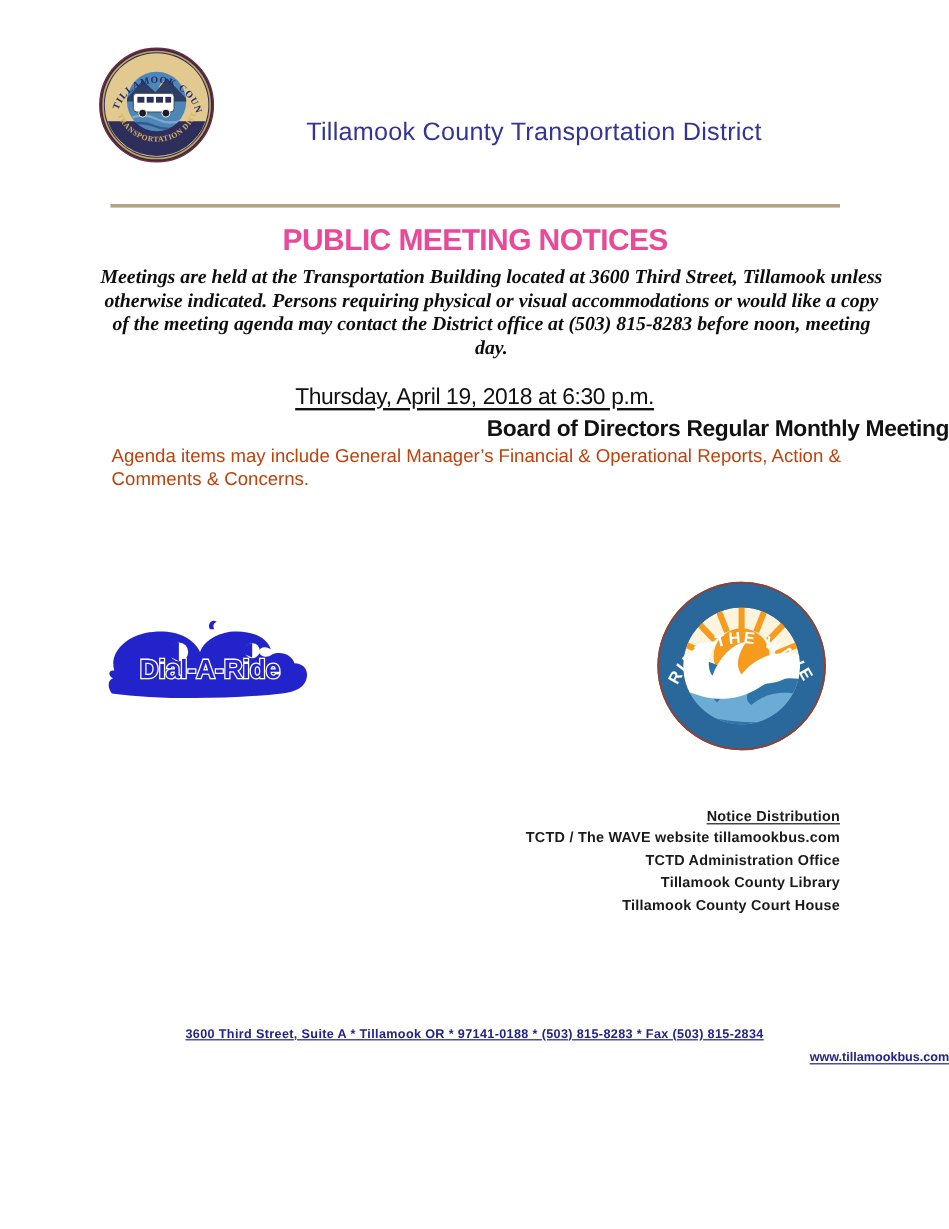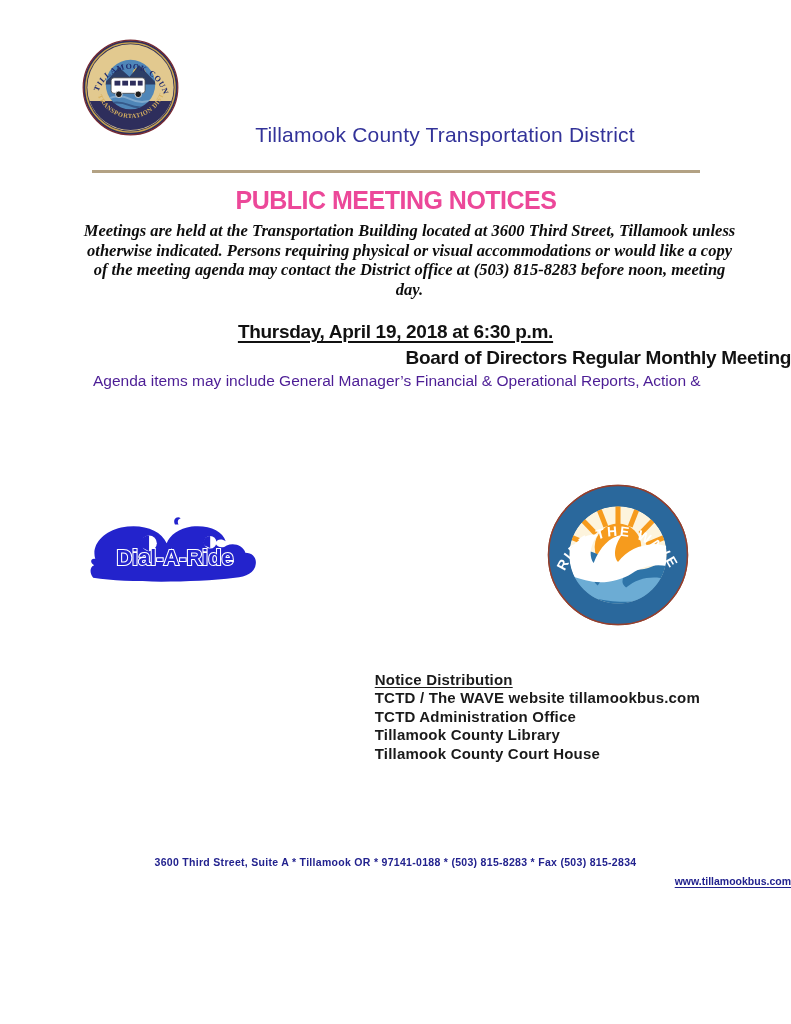--- a/index.html
+++ b/index.html
@@ -4,55 +4,55 @@
 <style>
   html,body{margin:0;padding:0;background:#fff;}
   .page{
     position:relative;width:791px;height:1024px;background:#fff;overflow:hidden;
     font-family:"Liberation Sans",sans-serif;color:#111;
   }
   
   .badge{position:absolute;left:82px;top:39px;width:97px;height:97px;}
   .org-title{
     position:absolute;left:160px;top:99px;width:570px;text-align:center;
-    font-size:21px;color:var(--accent-blue,#333399);letter-spacing:.2px;margin-top:24px;
+    font-size:21px;color:var(--accent-blue,#333399);letter-spacing:.2px;
   }
   .rule{position:absolute;left:92px;top:170px;width:608px;height:3px;background:var(--rule-tan,#b3a284);}
   
   .notice-title{
     position:absolute;left:92px;top:186px;width:608px;margin:0;text-align:center;
     font-size:25px;font-weight:bold;letter-spacing:-.5px;color:#ec4899;
   }
   .intro{position:absolute;left:0;top:221px;width:791px;text-align:center;
     font-family:"Liberation Serif",serif;font-style:italic;font-weight:bold;
     font-size:16.5px;line-height:19.5px;color:#0d0d0d;padding-left:14px;}
   .intro div{white-space:nowrap;}
   .meet-date{
     position:absolute;left:0;top:321px;width:791px;text-align:center;
-    font-size:19px;font-weight:bold;letter-spacing:-.3px;
+    font-size:19px;font-weight:normal;letter-spacing:-.3px;
     text-decoration:underline;text-decoration-thickness:2px;text-underline-offset:3px;
   }
   .meet-name{
     position:absolute;left:0;top:347px;width:791px;text-align:right;
     font-size:19px;font-weight:bold;letter-spacing:-.3px;
   }
   .agenda{position:absolute;left:93px;top:372px;width:640px;
-    font-size:15.5px;line-height:18.8px;color:#4c1d95;}
+    font-size:15.5px;line-height:18.8px;color:#c2410c;}
   .agenda div{white-space:nowrap;}
   
   .dialaride{position:absolute;left:88px;top:514px;width:176px;height:68px;}
   .ridewave{position:absolute;left:547px;top:484px;width:142px;height:142px;}
   
-  .dist{position:absolute;right:91px;top:671px;
-    font-size:15px;font-weight:bold;line-height:18.4px;color:#1a1a1a;letter-spacing:.2px;}
+  .dist{position:absolute;right:91px;top:671px;text-align:right;
+    font-size:12px;font-weight:bold;line-height:18.4px;color:#1a1a1a;letter-spacing:.2px;}
   .dist-head{text-decoration:underline;text-underline-offset:2px;}
   
   .footer-addr{
     position:absolute;left:0;top:856px;width:791px;text-align:center;
-    font-size:10.5px;font-weight:bold;letter-spacing:.3px;color:var(--footer-navy,#22228e);
+    font-size:10.5px;font-weight:bold;letter-spacing:.3px;color:var(--footer-navy,#22228e);text-decoration:underline;
   }
   .footer-site{
     position:absolute;left:0;top:875px;width:791px;text-align:right;
     font-size:10.5px;font-weight:bold;color:var(--footer-navy,#22228e);
     text-decoration:underline;text-underline-offset:2px;
   }
 </style>
 </head>
 <body>
 
@@ -105,20 +105,21 @@
     <div>otherwise indicated.  Persons requiring physical or visual accommodations or would like a copy</div>
     <div>of the meeting agenda may contact the District office at (503) 815-8283 before noon, meeting</div>
     <div>day.</div>
   </div>
 
   <div class="meet-date">Thursday, April 19, 2018 at 6:30 p.m.</div>
   <div class="meet-name">Board of Directors Regular Monthly Meeting</div>
 
   <div class="agenda">
     <div>Agenda items may include General Manager’s Financial &amp; Operational Reports, Action &amp;</div>
+    <div>Comments &amp; Concerns.</div>
   </div>
 
   <div class="dialaride">
     <svg viewBox="0 0 340 130" width="176" height="68" preserveAspectRatio="none">
       <path fill="var(--dial-blue,#2323cc)" d="M 10,122
            C 2,112 4,100 12,98
            C 2,92 6,84 14,86
            C 6,60 28,34 64,26
            C 104,18 140,30 152,56
            C 158,40 176,28 200,24

